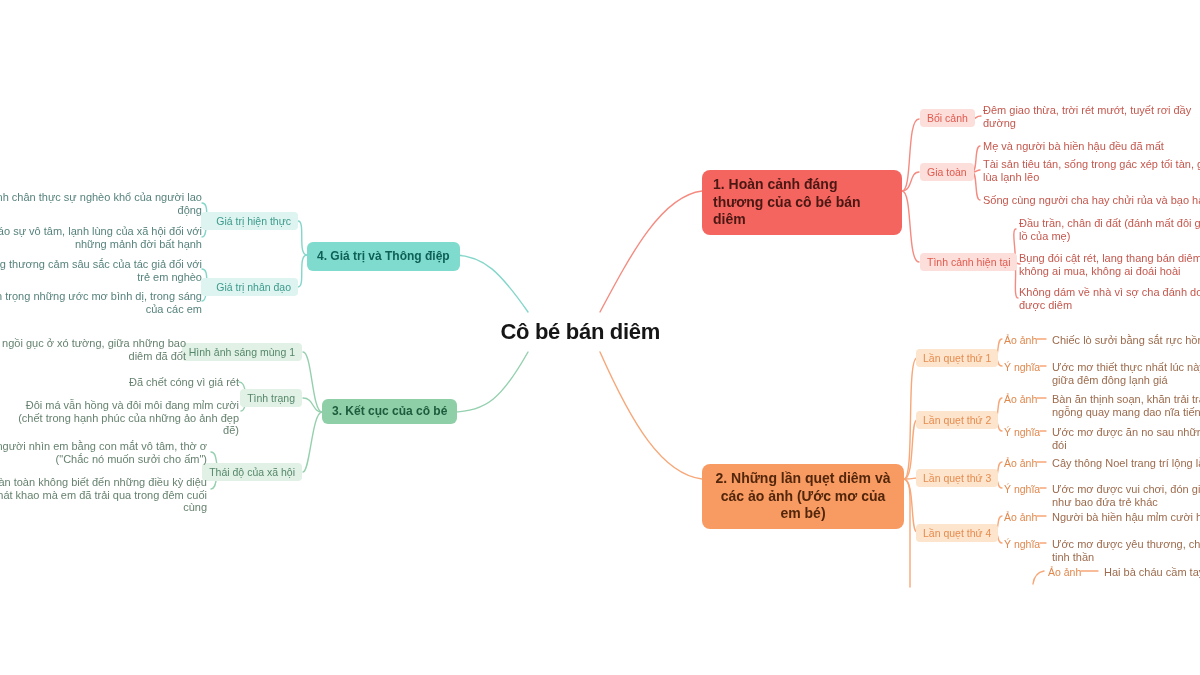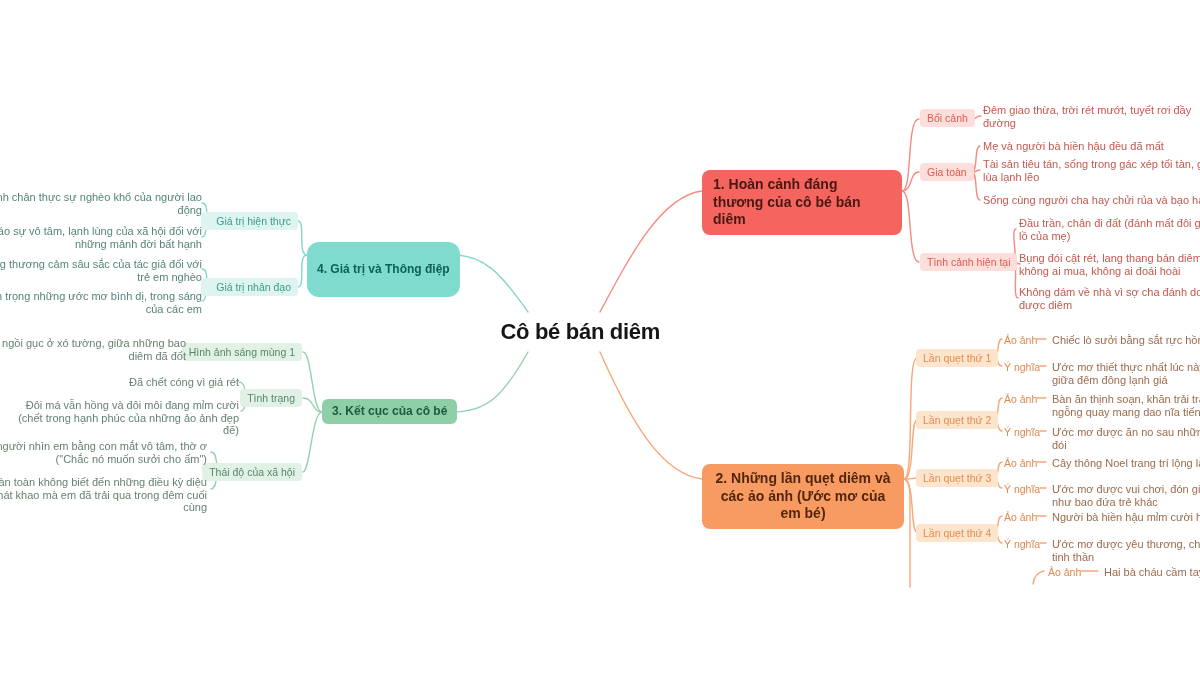--- a/index.html
+++ b/index.html
@@ -13,21 +13,21 @@
     position:absolute;left:490px;top:319px;width:170px;text-align:right;
     font-size:22px;font-weight:700;color:#161616;letter-spacing:-0.3px;
   }
   .mainnode{
     position:absolute;font-size:14px;font-weight:700;line-height:1.25;
     padding:6px 11px;border-radius:8px;
   }
   .node-b1{background:#f4655f;color:#4a1713;width:178px;}
   .node-b2{background:#f79b62;color:#53260b;width:180px;}
   .node-b3{background:#8ecfa7;color:#1d5c3c;white-space:nowrap;border-radius:6px;padding:5px 10px;font-size:12px;}
-  .node-b4{background:#7edbce;color:#0e5f55;white-space:nowrap;border-radius:12px;padding:20px 10px;font-size:12px;}
+  .node-b4{background:#7edbce;color:#0e5f55;white-space:nowrap;border-radius:6px;padding:7px 10px;font-size:12px;}
   .pill{
     position:absolute;font-size:10.5px;line-height:12px;white-space:nowrap;
     padding:3px 7px;border-radius:4px;font-weight:400;
   }
   .pill-b1{background:#fcdeda;color:#e05a4f;}
   .pill-b2{background:#fce4cd;color:#e68c4f;}
   .pill-b3{background:#e1f1e5;color:#55876a;}
   .pill-b4{background:#ddf4f0;color:#3d9a8c;padding-left:15px;}
   .sublabel{
     position:absolute;font-size:10.5px;line-height:12px;white-space:nowrap;color:#e0874c;text-align:right;

